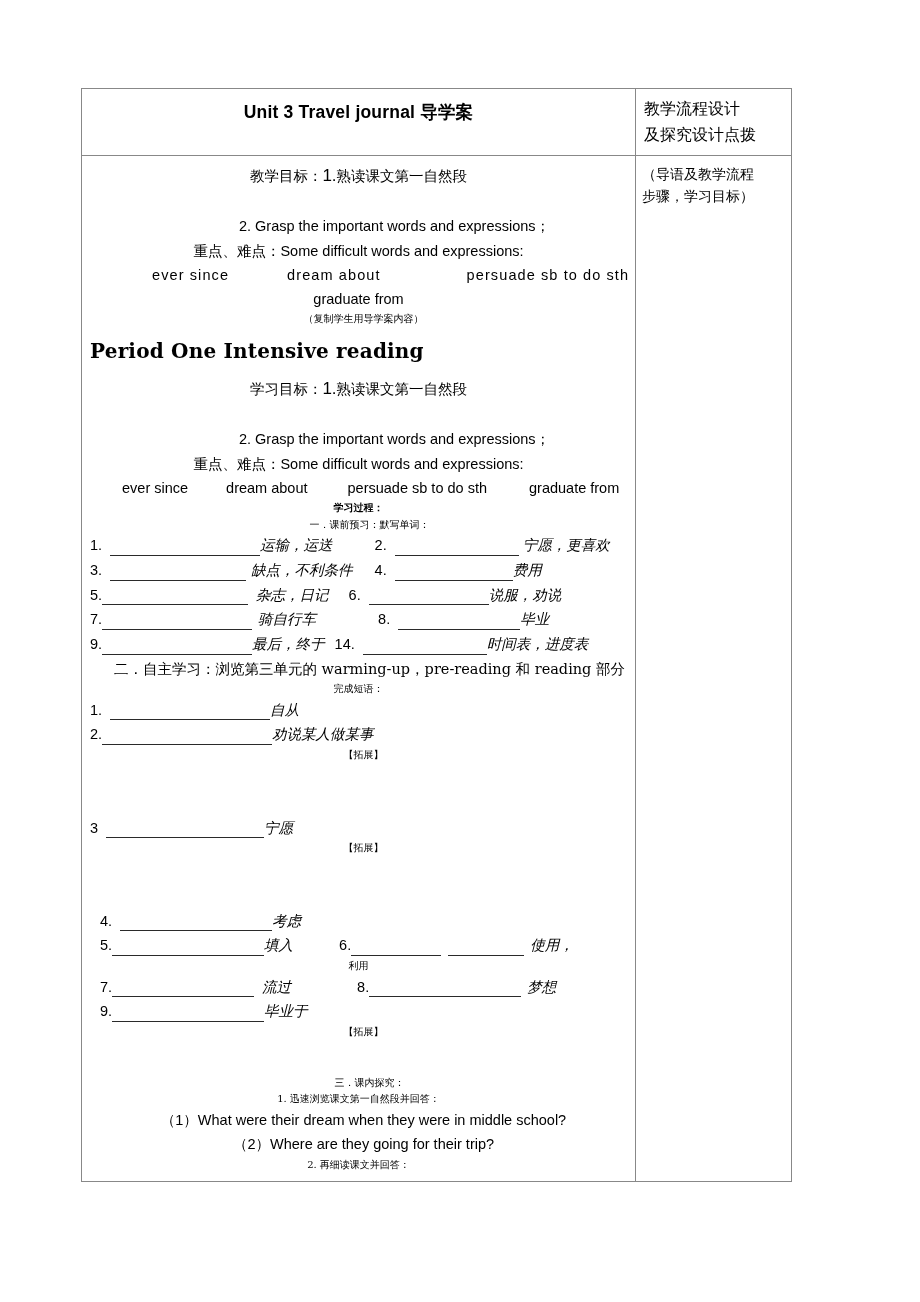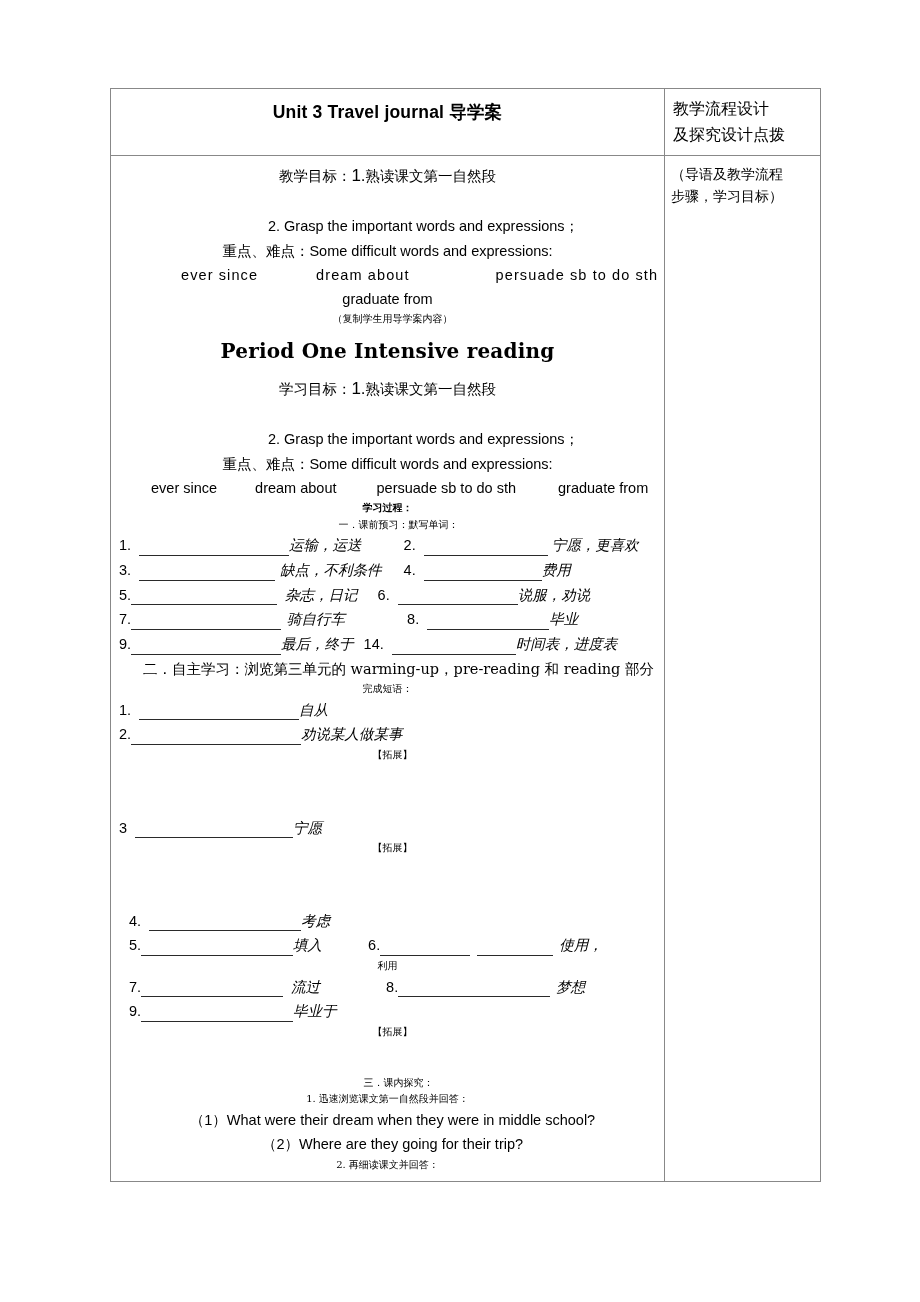--- a/index.html
+++ b/index.html
@@ -20,21 +20,20 @@
     height: 1302px;
     background: #ffffff;
   }
   .doc-table {
     position: absolute;
     left: 81px;
     top: 88px;
     width: 710px;
     border-collapse: collapse;
     table-layout: fixed;
-    margin-left: 29px;
   }
   .doc-table td {
     border: 1px solid #888888;
     vertical-align: top;
     padding: 0;
   }
   .col-main { width: 554px; }
   .col-side { width: 156px; }
 
   .cell-pad {
@@ -89,21 +88,20 @@
 
   .serif-span {
     font-family: "DejaVu Serif", "Liberation Serif", serif;
   }
   .sans-span {
     font-family: "Liberation Sans", sans-serif;
   }
 
   
   .period-head {
-    text-align: center;
     font-family: "DejaVu Serif", "Liberation Serif", serif;
     font-weight: bold;
     font-size: 20px;
     padding: 11px 0 12px 0;
     letter-spacing: 0.2px;
   }
 
   
   .phrase-row {
     display: flex;

